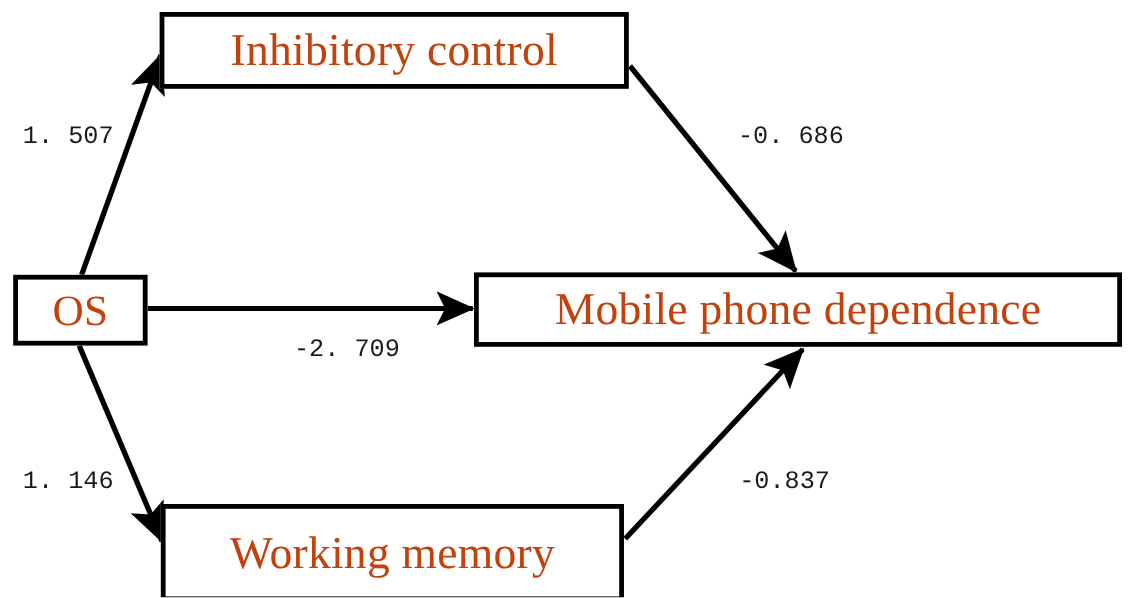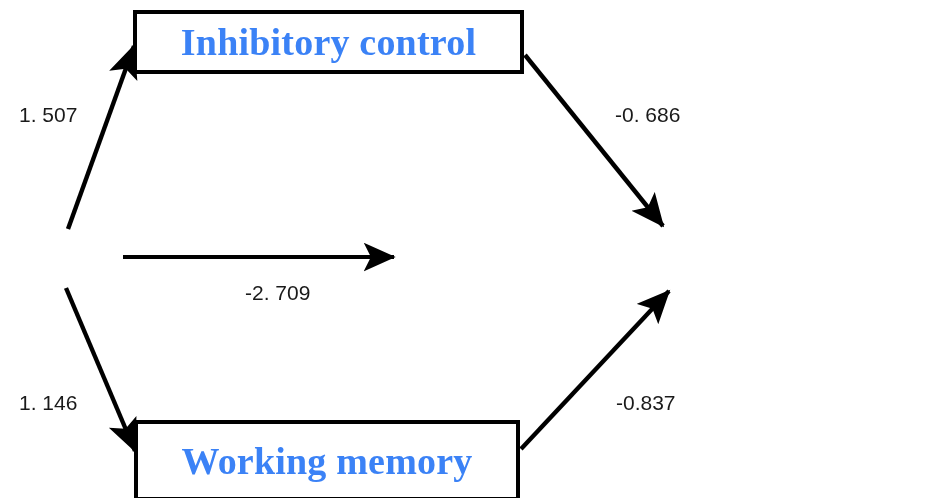--- a/index.html
+++ b/index.html
@@ -27,22 +27,22 @@
     box-sizing: border-box;
     background: #ffffff;
     border: 4px solid #000000;
     display: flex;
     align-items: center;
     justify-content: center;
     z-index: 3;
   }
   .node-label {
     font-family: "Liberation Serif", "DejaVu Serif", serif;
-    font-weight: bold;
-    color: #3b82f6;
+    font-weight: normal;
+    color: #c2410c;
     white-space: nowrap;
     line-height: 1;
     letter-spacing: 0.2px;
   }
   #node-os {
     left: 11px;
     top: 229px;
     width: 112px;
     height: 59px;
   }
@@ -67,21 +67,21 @@
   #node-mobile {
     left: 395px;
     top: 227px;
     width: 540px;
     height: 62px;
   }
   #node-mobile .node-label { font-size: 38px; }
 
   .edge-label {
     position: absolute;
-    font-family: Liberation Sans, sans-serif;
+    font-family: Liberation Mono, monospace;
     font-size: 21px;
     font-weight: normal;
     color: #1a1a1a;
     white-space: nowrap;
     z-index: 4;
     line-height: 1;
   }
   #label-os-inhibitory { left: 19px;  top: 104px; }
   #label-os-mobile     { left: 245px; top: 282px; }
   #label-os-working    { left: 19px;  top: 392px; }
@@ -104,29 +104,35 @@
 
     <line x1="123" y1="257" x2="394" y2="257" stroke="#000000" stroke-width="4.2" marker-end="url(#arrowhead)"></line>
 
     <line x1="66" y1="288" x2="135" y2="451" stroke="#000000" stroke-width="4.4" marker-end="url(#arrowhead)"></line>
 
     <line x1="525" y1="55" x2="663" y2="226" stroke="#000000" stroke-width="4.4" marker-end="url(#arrowhead)"></line>
 
     <line x1="521" y1="449" x2="669" y2="291" stroke="#000000" stroke-width="4.4" marker-end="url(#arrowhead)"></line>
   </svg>
 
+  <div class="node" id="node-os">
+    <span class="node-label">OS</span>
+  </div>
 
   <div class="node" id="node-inhibitory">
     <span class="node-label">Inhibitory control</span>
   </div>
 
   <div class="node" id="node-working">
     <span class="node-label">Working memory</span>
   </div>
 
+  <div class="node" id="node-mobile">
+    <span class="node-label">Mobile phone dependence</span>
+  </div>
 
   <span class="edge-label" id="label-os-inhibitory">1. 507</span>
 
   <span class="edge-label" id="label-os-mobile">-2. 709</span>
 
   <span class="edge-label" id="label-os-working">1. 146</span>
 
   <span class="edge-label" id="label-inhib-mobile">-0. 686</span>
 
   <span class="edge-label" id="label-work-mobile">-0.837</span>

